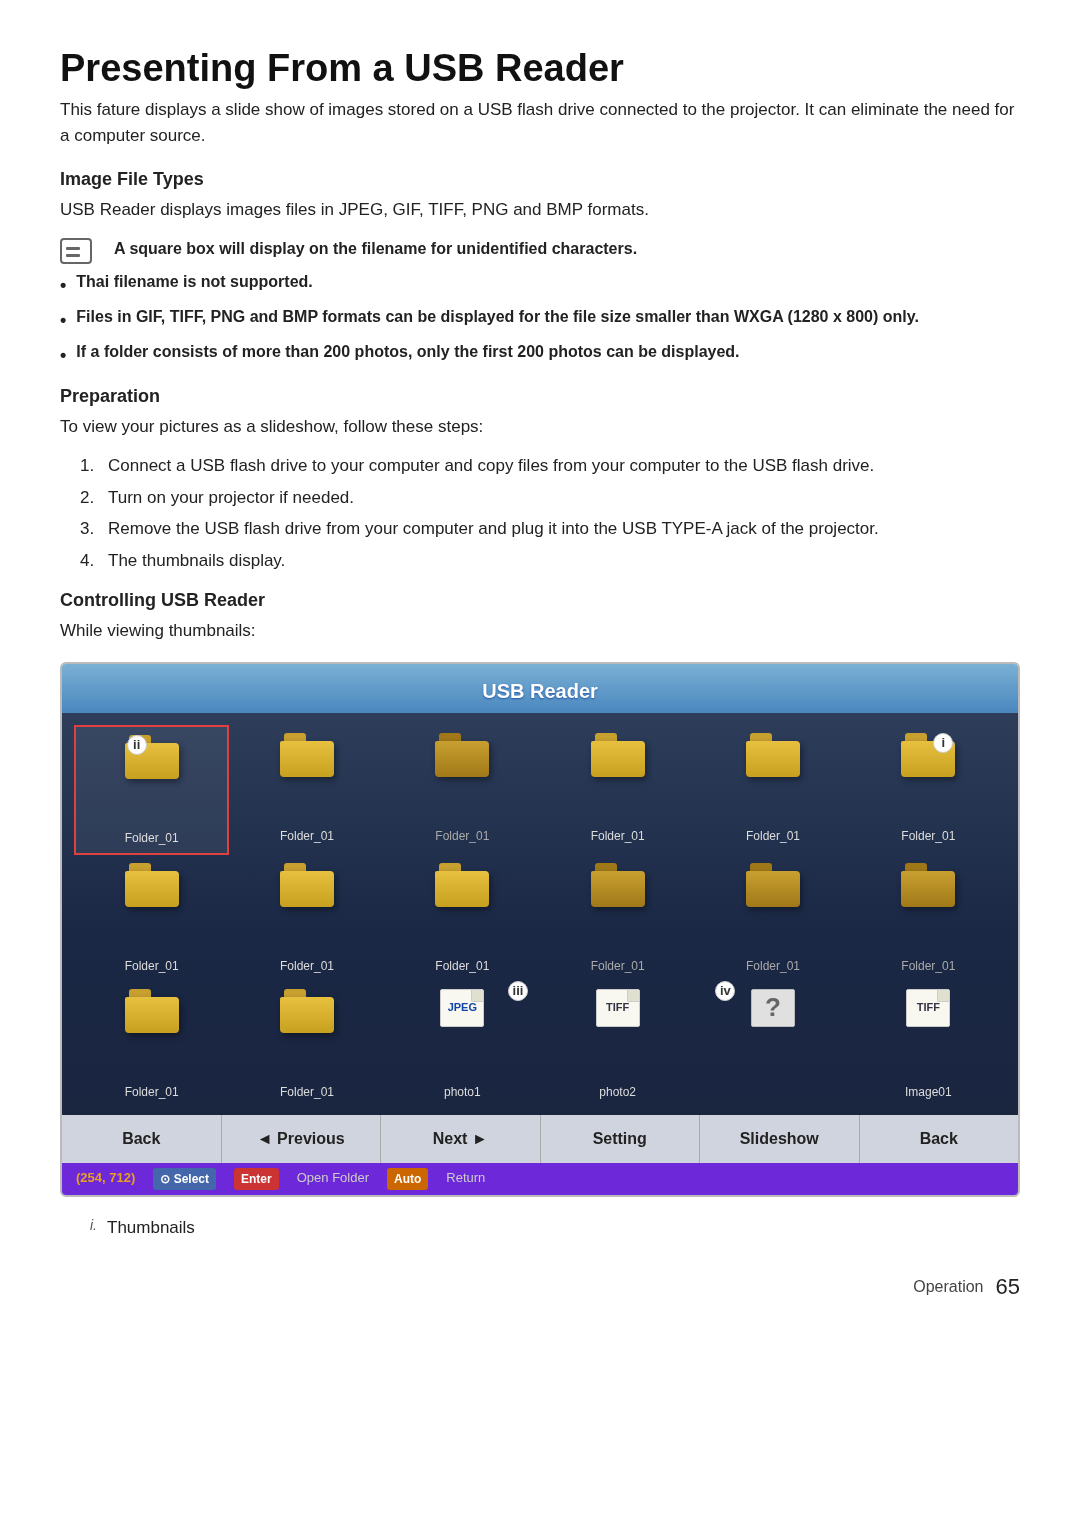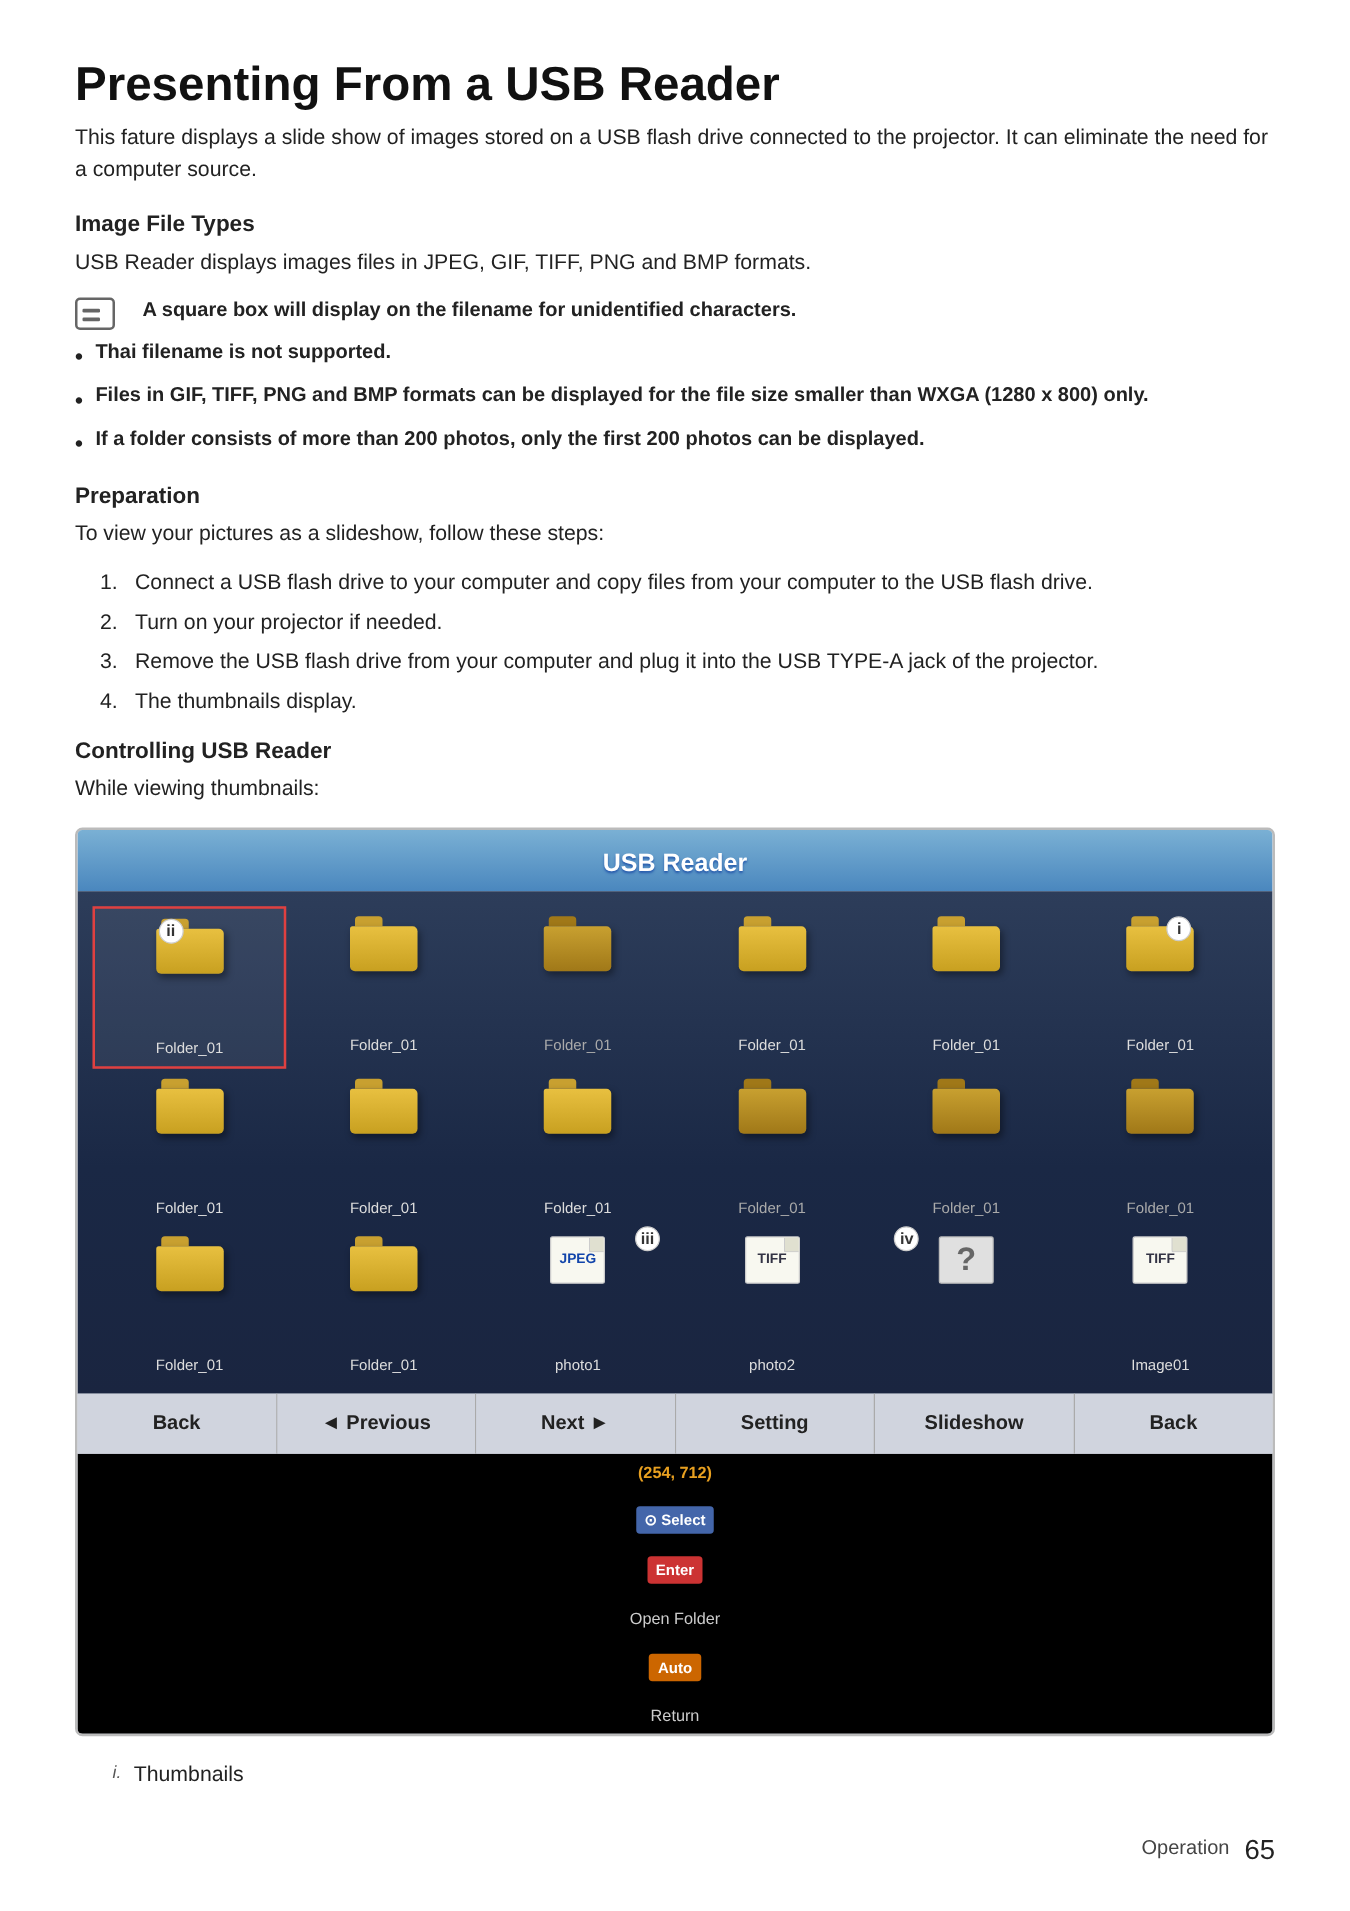--- a/index.html
+++ b/index.html
@@ -264,28 +264,26 @@
       text-align: center;
       font-size: 16px;
       font-weight: 600;
       color: #222;
       background: #d0d4de;
       border-right: 1px solid #aaa;
       cursor: pointer;
     }
     .usb-btn:last-child { border-right: none; }
     .usb-status-bar {
-      background: #000000;
+      background: #6d28d9;
       padding: 5px 14px;
       display: flex;
-      align-items: center;
       gap: 18px;
       font-size: 13px;
       color: #ccc;
-      flex-direction: column;
     }
     .usb-status-coords {
       color: #e8a020;
       font-size: 13px;
       font-weight: 700;
     }
     .status-btn {
       background: #4466aa;
       color: #fff;
       border-radius: 3px;

